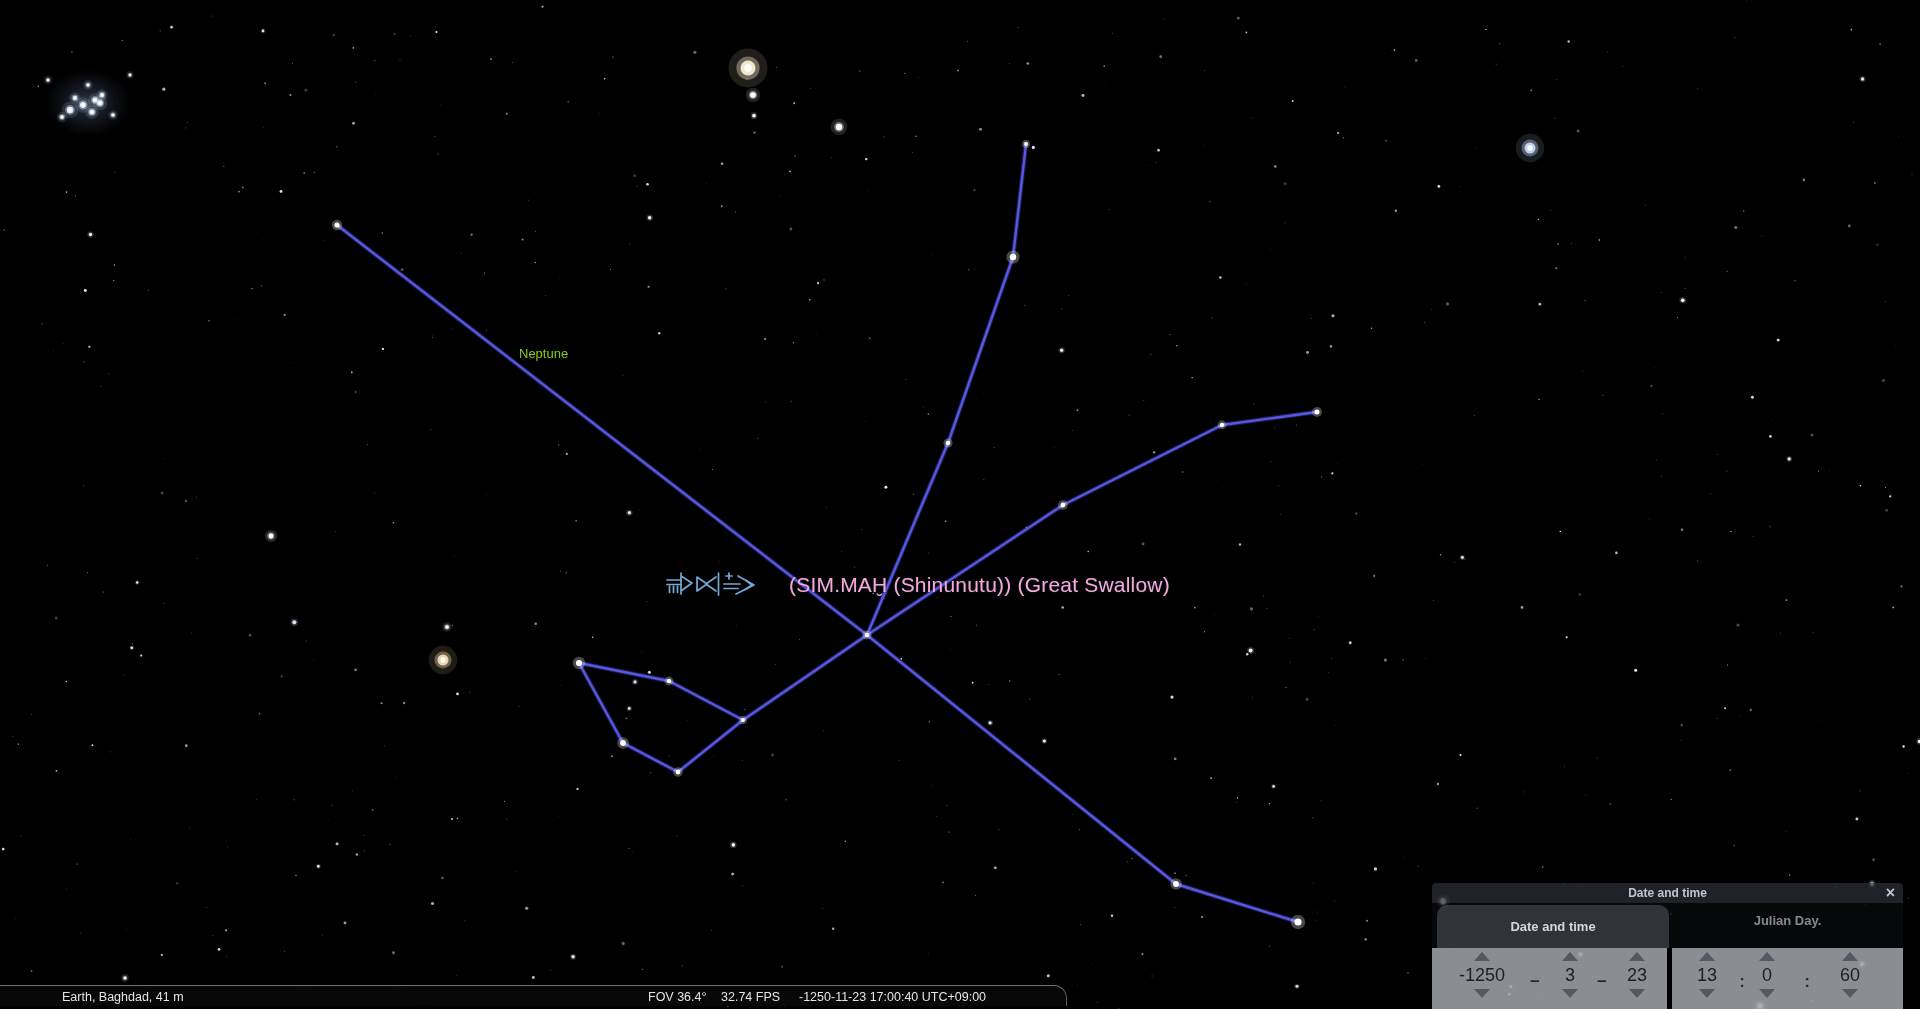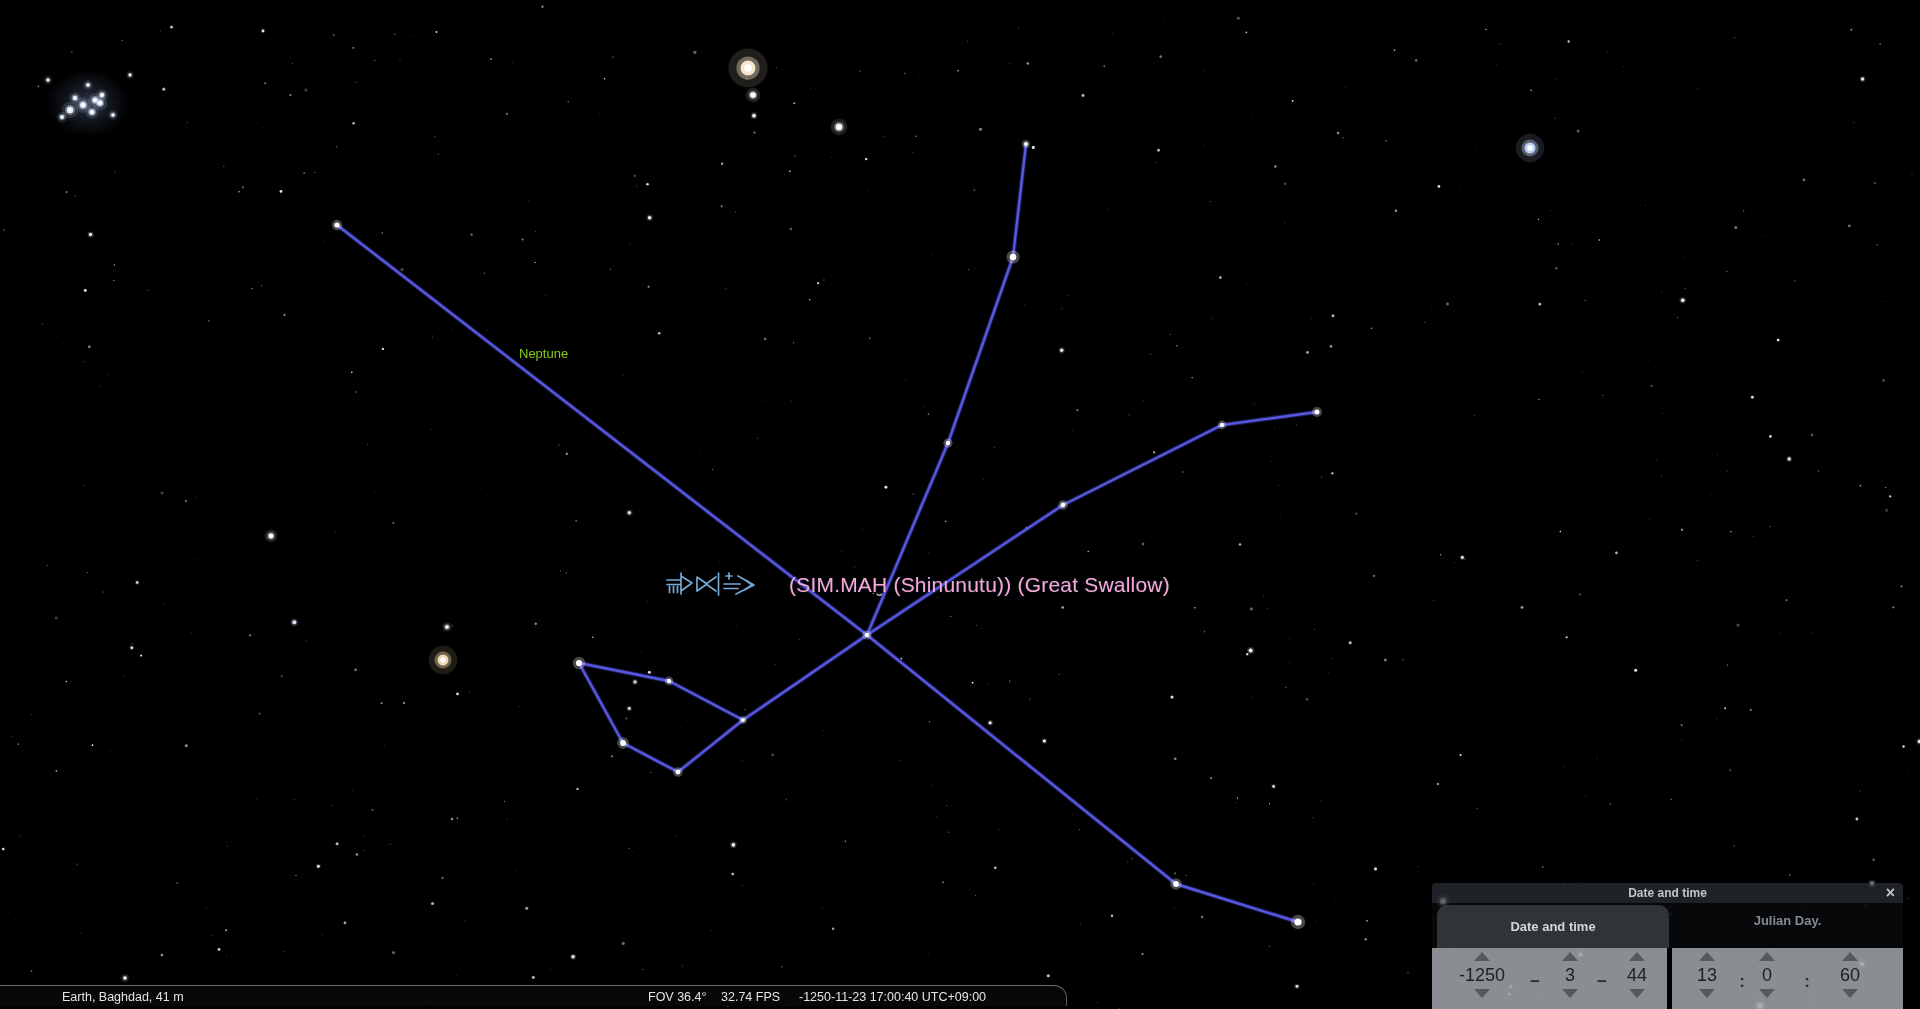--- a/index.html
+++ b/index.html
@@ -953,21 +953,21 @@
         </div>
         <div class="sep" style="left:103px">−</div>
         <div class="spin" style="left:138px">
           <div class="up"></div>
           <div class="num">3</div>
           <div class="down"></div>
         </div>
         <div class="sep" style="left:170px">−</div>
         <div class="spin" style="left:205px">
           <div class="up"></div>
-          <div class="num">44</div>
+          <div class="num">23</div>
           <div class="down"></div>
         </div>
       </div>
       <div id="panel-time" class="dt-panel">
         <div class="spin" style="left:35px">
           <div class="up"></div>
           <div class="num">13</div>
           <div class="down"></div>
         </div>
         <div class="sep" style="left:70px">:</div>

